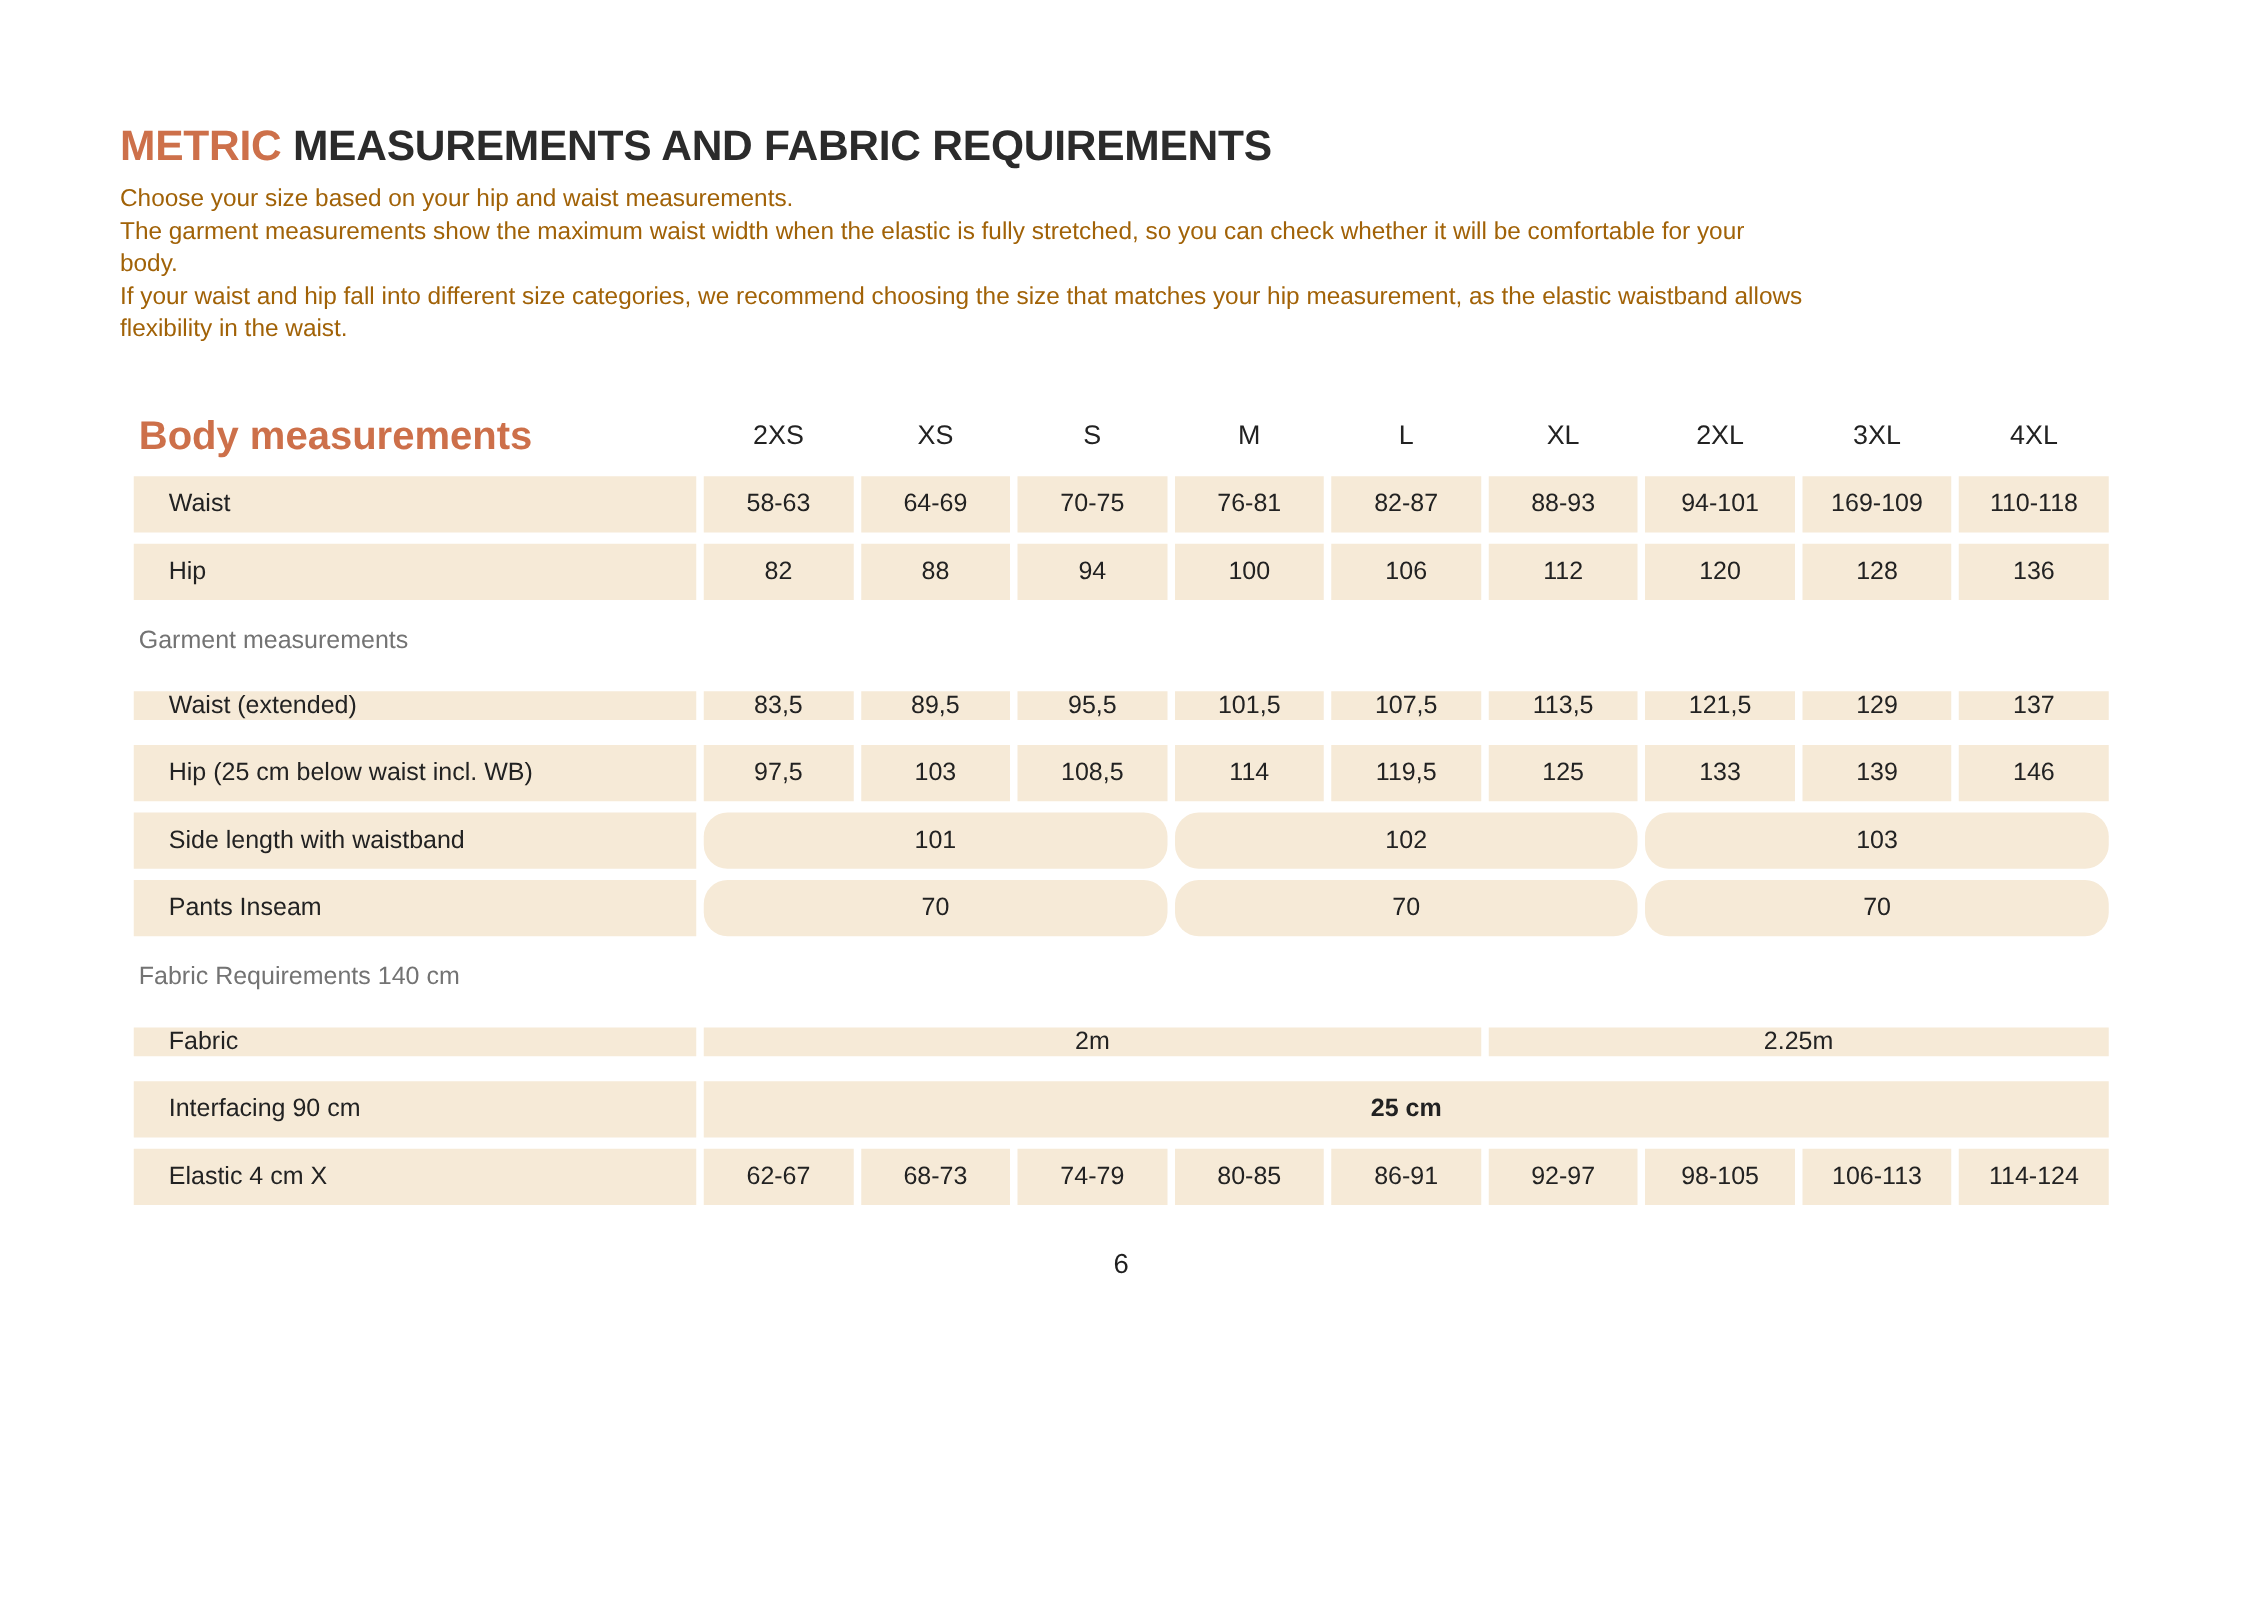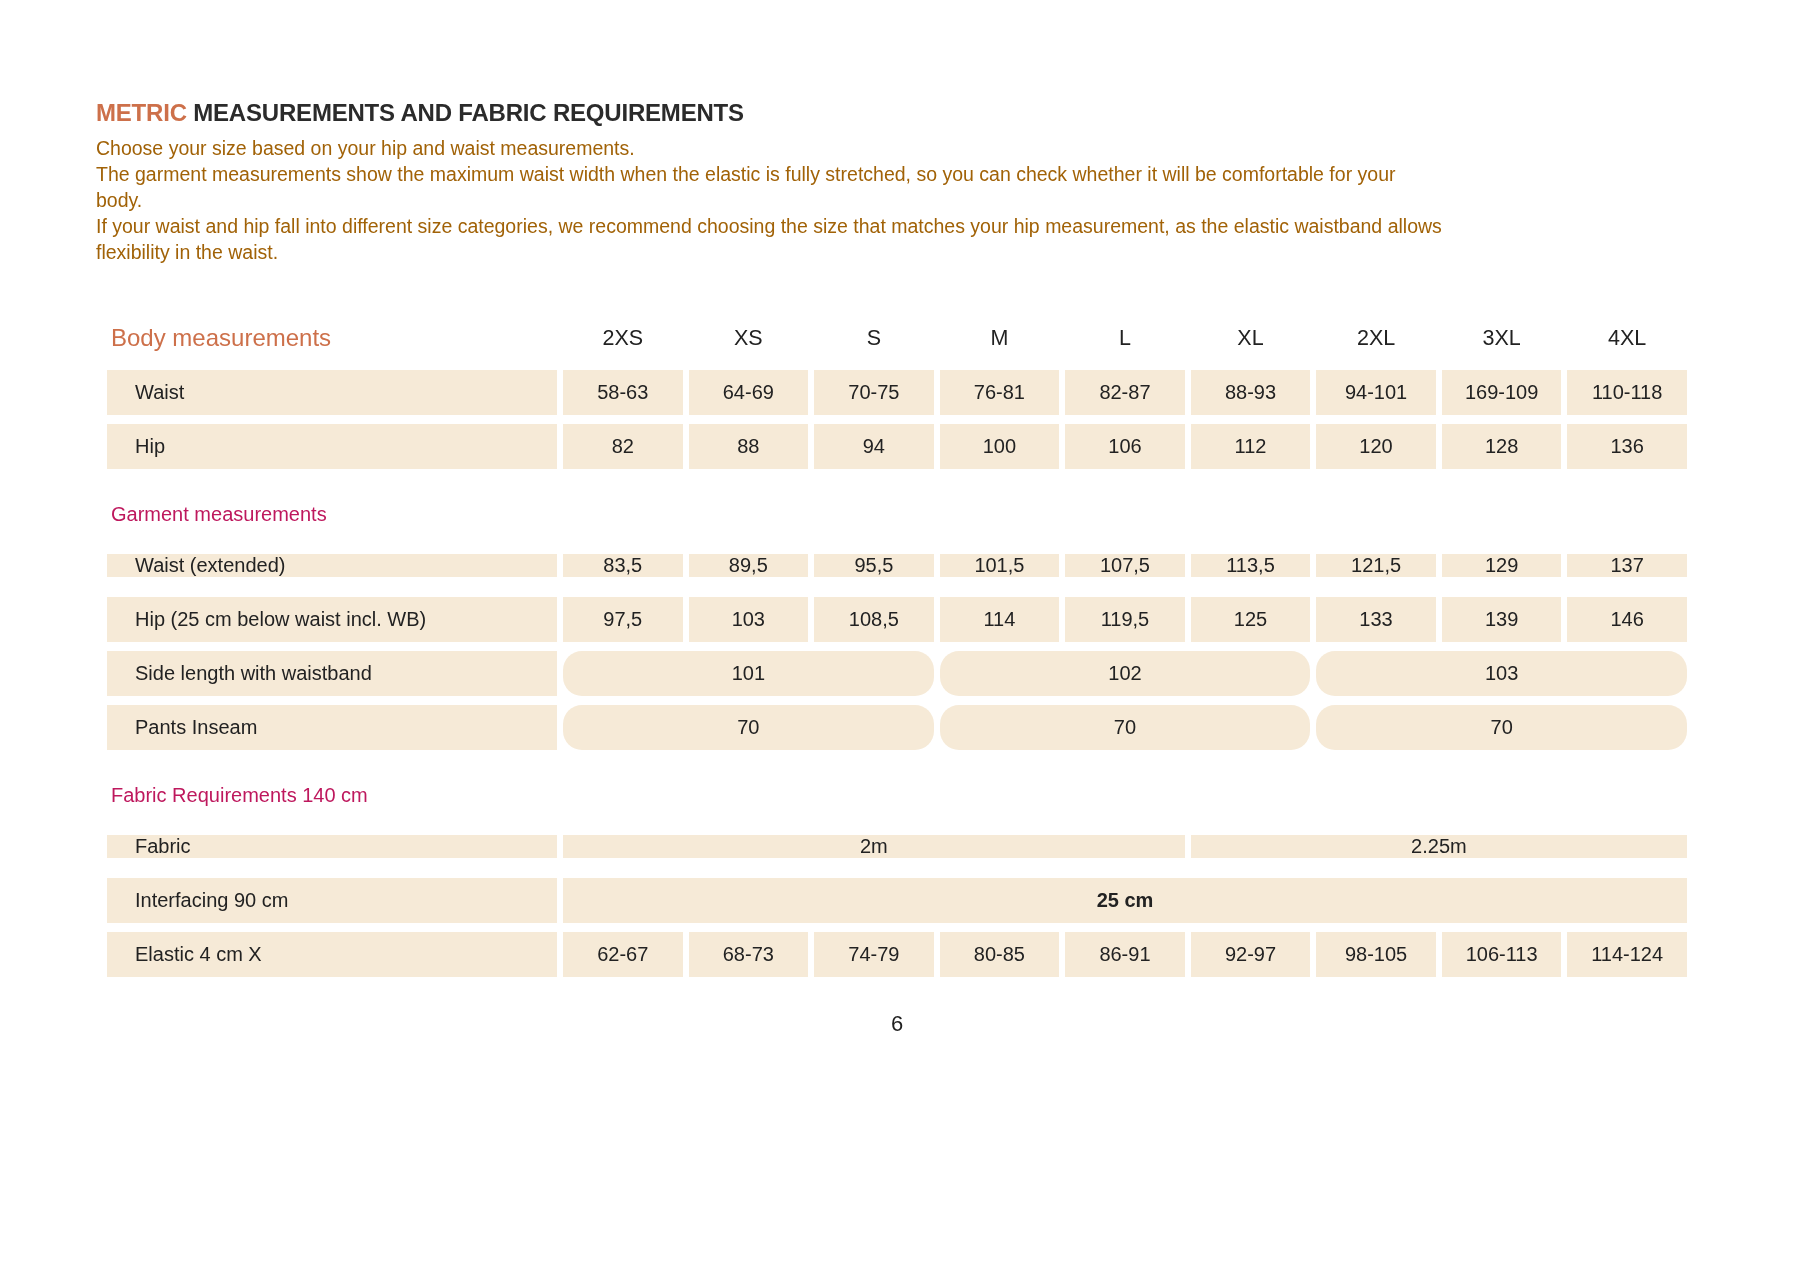--- a/index.html
+++ b/index.html
@@ -22,21 +22,21 @@
     position: relative;
     overflow: hidden;
   }
   .page-content {
     position: absolute;
     left: 96px;
     top: 100px;
     width: 1594px;
   }
   .page-title {
-    font-size: 24px;
+    font-size: 34px;
     font-weight: 600;
     letter-spacing: -0.2px;
     line-height: 1.05;
     margin: 0 0 10px 0;
     color: #2b2b2b;
   }
   .page-title .accent { color: var(--accent); }
   .intro { max-width: 1350px; }
   .intro p {
     margin: 0;
@@ -54,25 +54,25 @@
     gap: 6px;
     height: 45px;
     margin-top: 9px;
   }
   .t-row.header {
     height: 46px;
     margin-top: 0;
   }
   .section-row {
     height: 58px;
-    margin-top: 16px;
+    margin-top: 4px;
     display: flex;
     align-items: center;
     font-size: 20px;
-    color: #be185d;
+    color: #737373;
     padding-left: 4px;
   }
   .t-row.after-section { margin-top: 0; align-items: center; }
   .lcell {
     width: 450px;
     flex: 0 0 450px;
     display: flex;
     align-items: center;
     font-size: 20px;
   }
@@ -85,22 +85,22 @@
     font-size: 20px;
   }
   .span3 { width: calc(var(--cw) * 3 + 12px); flex: 0 0 calc(var(--cw) * 3 + 12px); border-radius: 19px; }
   .span4 { width: calc(var(--cw) * 4 + 18px); flex: 0 0 calc(var(--cw) * 4 + 18px); }
   .span5 { width: calc(var(--cw) * 5 + 24px); flex: 0 0 calc(var(--cw) * 5 + 24px); }
   .span9 { width: calc(var(--cw) * 9 + 48px); flex: 0 0 calc(var(--cw) * 9 + 48px); font-weight: bold; }
   .bg { background: var(--beige); }
   .lcell.bg { padding-left: 28px; }
   .header .lcell {
     color: var(--accent);
-    font-size: 24px;
-    font-weight: 400;
+    font-size: 32px;
+    font-weight: 700;
     padding-left: 4px;
   }
   .header .vcell {
     font-size: 21.5px;
     font-weight: 500;
   }
   .page-footer {
     margin-top: 34px;
     width: 1580px;
     margin-left: 11px;

